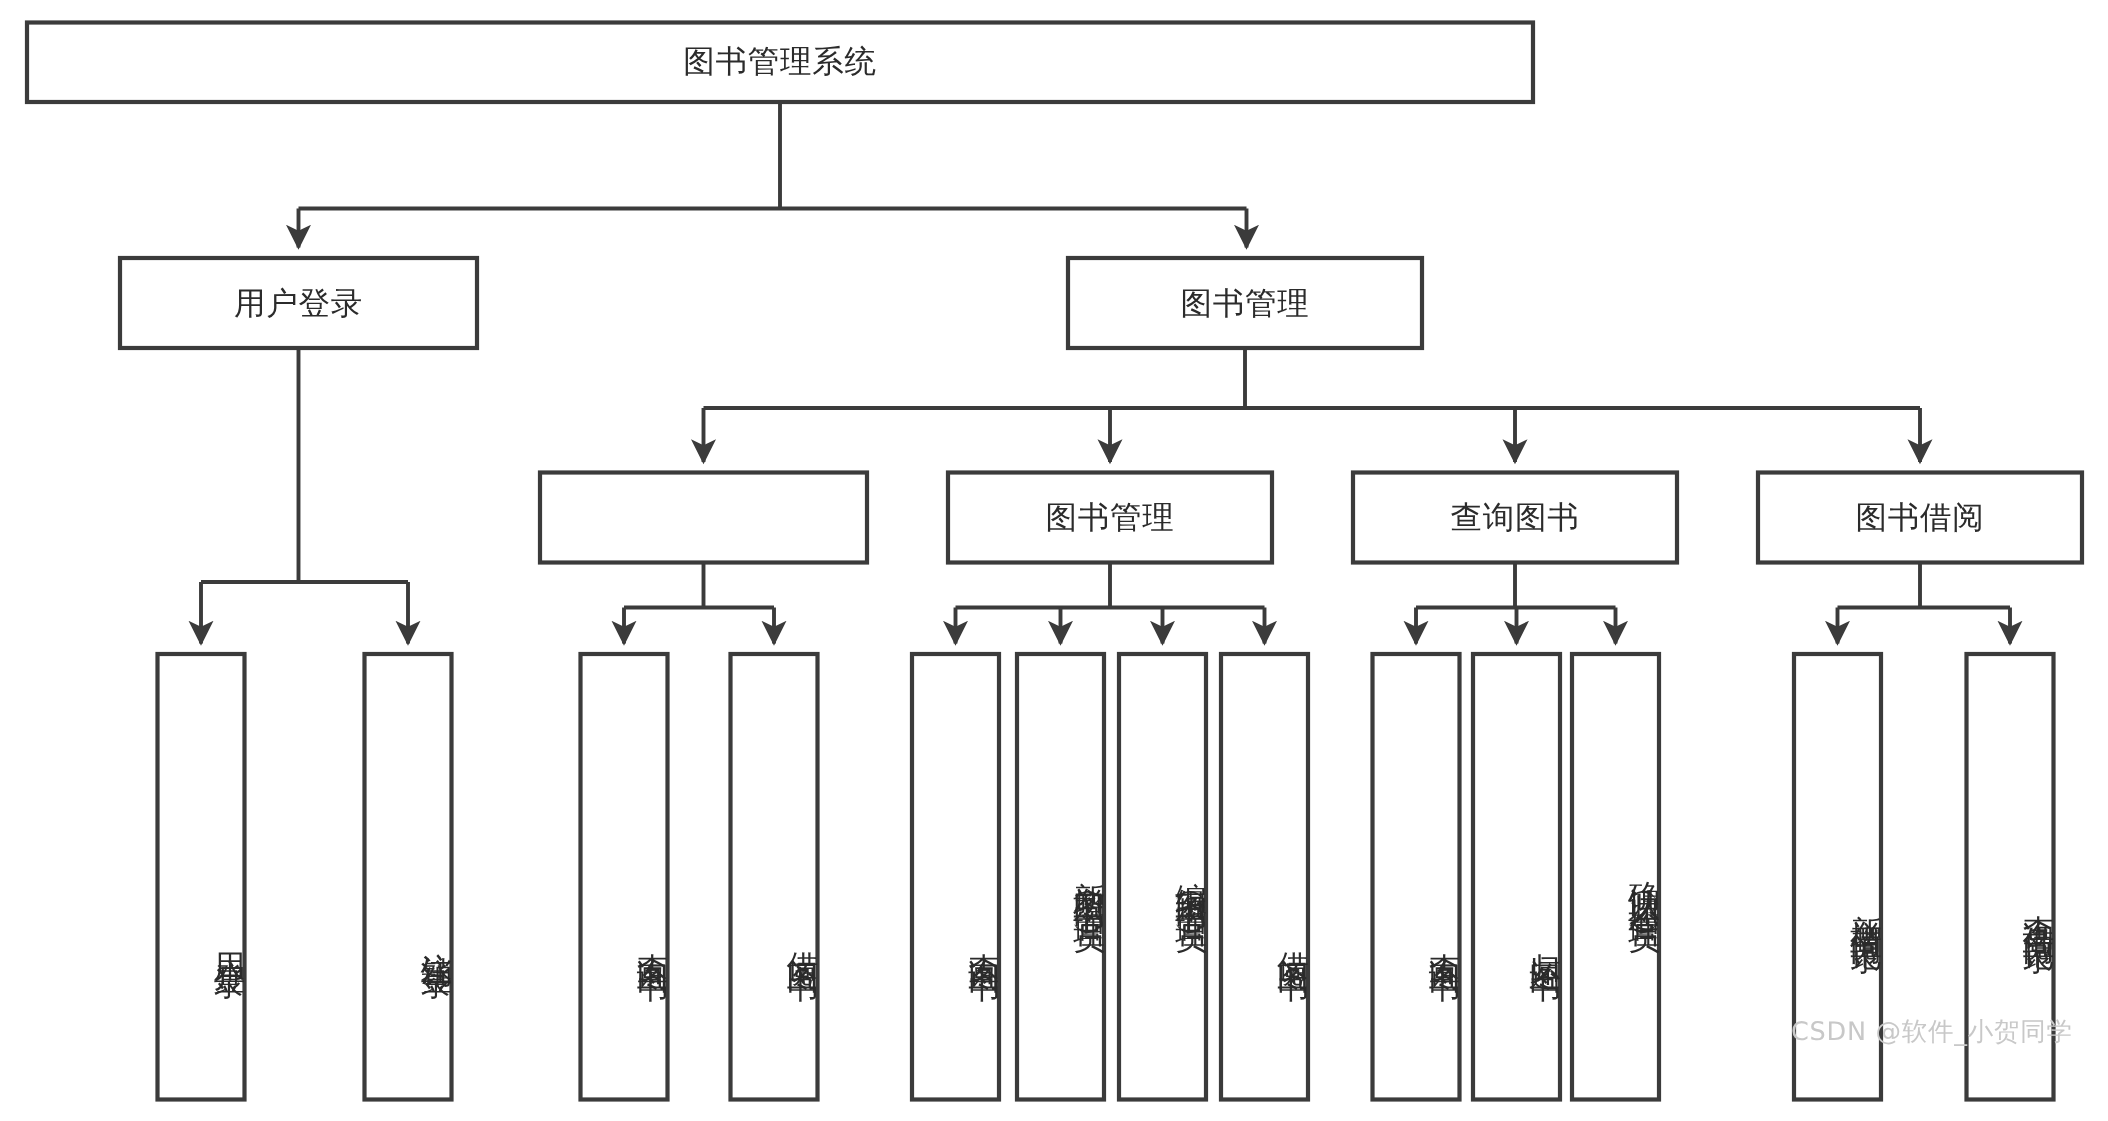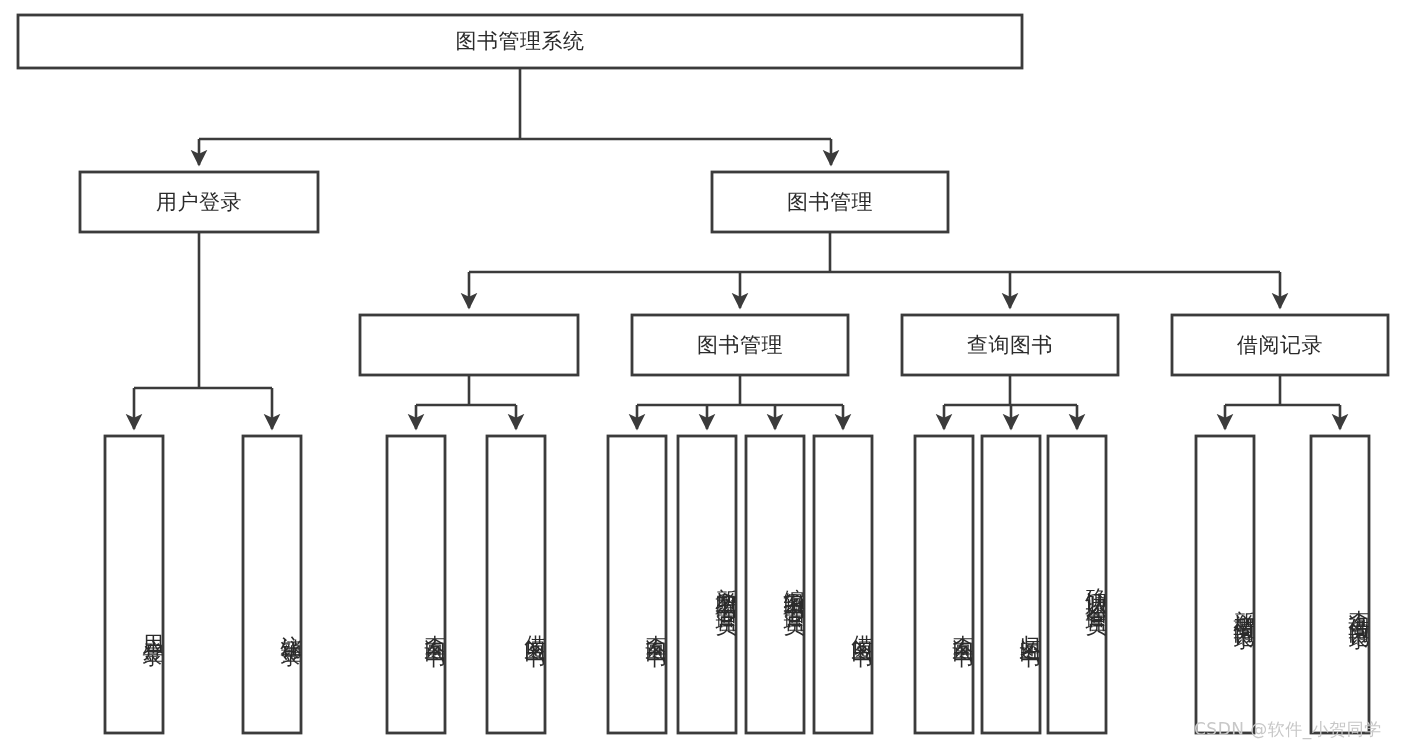--- a/index.html
+++ b/index.html
@@ -137,31 +137,31 @@
     </g>
   </svg>
 
   <div class="node-label" style="left:18px;  top:15px;  width:1004px; height:53px;">图书管理系统</div>
 
   <div class="node-label" style="left:80px;  top:172px; width:238px; height:60px;">用户登录</div>
   <div class="node-label" style="left:712px; top:172px; width:236px; height:60px;">图书管理</div>
 
   <div class="node-label" style="left:632px; top:315px; width:216px; height:60px;">图书管理</div>
   <div class="node-label" style="left:902px; top:315px; width:216px; height:60px;">查询图书</div>
-  <div class="node-label" style="left:1172px; top:315px; width:216px; height:60px;">借阅记录</div>
+  <div class="node-label" style="left:1172px; top:315px; width:216px; height:60px;">图书借阅</div>
 
   <div class="leaf-label" style="left:105px; top:518px; width:58px; height:215px;">用户登录</div>
   <div class="leaf-label" style="left:243px; top:518px; width:58px; height:215px;">注销登录</div>
   <div class="leaf-label" style="left:387px; top:518px; width:58px; height:215px;">查询图书</div>
   <div class="leaf-label" style="left:487px; top:518px; width:58px; height:215px;">借阅图书</div>
   <div class="leaf-label" style="left:608px; top:518px; width:58px; height:215px;">查询图书</div>
   <div class="leaf-label" style="left:678px; top:444px; width:58px; height:289px;">新增图书（管理员）</div>
   <div class="leaf-label" style="left:746px; top:444px; width:58px; height:289px;">编辑图书（管理员）</div>
   <div class="leaf-label" style="left:814px; top:518px; width:58px; height:215px;">借阅图书</div>
   <div class="leaf-label" style="left:915px; top:518px; width:58px; height:215px;">查询图书</div>
   <div class="leaf-label" style="left:982px; top:518px; width:58px; height:215px;">归还图书</div>
   <div class="leaf-label" style="left:1048px; top:444px; width:58px; height:289px;">确认归还（管理员）</div>
   <div class="leaf-label" style="left:1196px; top:476px; width:58px; height:257px;">新增借阅记录</div>
   <div class="leaf-label" style="left:1311px; top:476px; width:58px; height:257px;">查询借阅记录</div>
 
-  <div class="watermark" style="left:1194px; top:718px;">CSDN @软件_小贺同学</div>
+  <div class="watermark" style="left:1194px; top:676px;">CSDN @软件_小贺同学</div>
 
 </div>
 
 </body></html>

